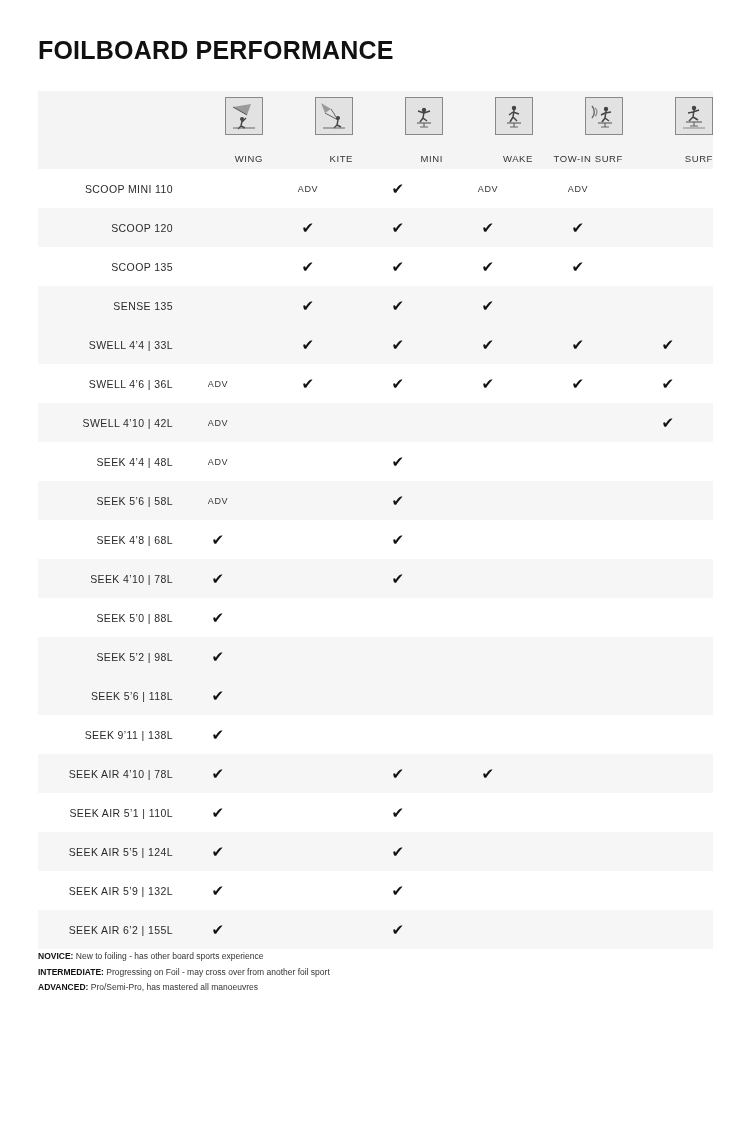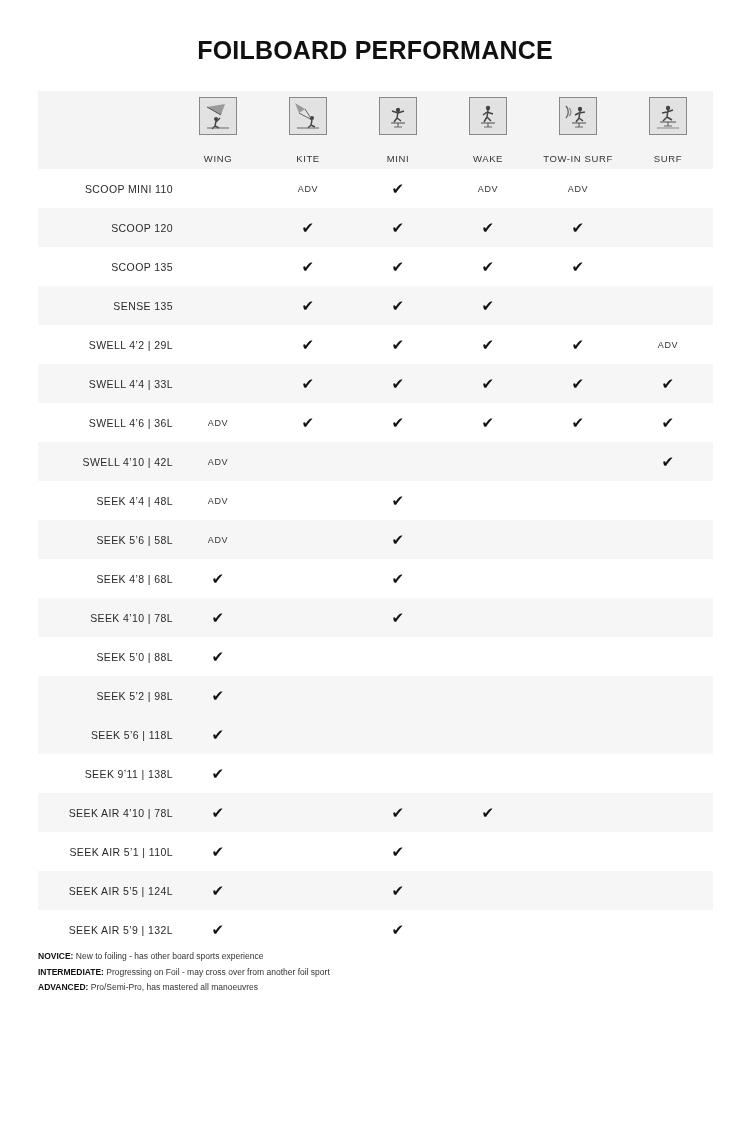--- a/index.html
+++ b/index.html
@@ -20,21 +20,20 @@
     width: 750px;
     height: 1125px;
     padding: 28px 38px 0 38px;
   }
   .title {
     font-size: 25px;
     font-weight: bold;
     letter-spacing: 0.2px;
     margin: 8px 0 26px 0;
     color: #111111;
-    text-align: center;
   }
   table.matrix {
     border-collapse: collapse;
     width: 675px;
     table-layout: fixed;
   }
   table.matrix col.c-name { width: 135px; }
   table.matrix col.c-sport { width: 90px; }
 
   thead th {
@@ -43,21 +42,21 @@
     height: 78px;
     vertical-align: middle;
     padding: 0;
   }
   thead th.name-head {
     background: #f4f4f4;
   }
   .head-inner {
     display: flex;
     flex-direction: column;
-    align-items: center;
+    align-items: flex-end;
     justify-content: center;
     gap: 18px;
   }
   .sport-icon {
     width: 38px;
     height: 38px;
     border: 1px solid #888;
     background: #e2e2e2;
     display: flex;
     align-items: center;
@@ -250,29 +249,20 @@
         </tr>
         <tr class="alt">
           <td class="model">SENSE 135</td>
           <td></td>
           <td><span class="check">✔</span></td>
           <td><span class="check">✔</span></td>
           <td><span class="check">✔</span></td>
           <td></td>
           <td></td>
         </tr>
-        <tr class="plain">
-          <td class="model">SWELL 4’2 | 29L</td>
-          <td></td>
-          <td><span class="check">✔</span></td>
-          <td><span class="check">✔</span></td>
-          <td><span class="check">✔</span></td>
-          <td><span class="check">✔</span></td>
-          <td><span class="adv">ADV</span></td>
-        </tr>
         <tr class="alt">
           <td class="model">SWELL 4’4 | 33L</td>
           <td></td>
           <td><span class="check">✔</span></td>
           <td><span class="check">✔</span></td>
           <td><span class="check">✔</span></td>
           <td><span class="check">✔</span></td>
           <td><span class="check">✔</span></td>
         </tr>
         <tr class="plain">
@@ -387,20 +377,29 @@
           <td class="model">SEEK AIR 5’5 | 124L</td>
           <td><span class="check">✔</span></td>
           <td></td>
           <td><span class="check">✔</span></td>
           <td></td>
           <td></td>
           <td></td>
         </tr>
         <tr class="plain">
           <td class="model">SEEK AIR 5’9 | 132L</td>
+          <td><span class="check">✔</span></td>
+          <td></td>
+          <td><span class="check">✔</span></td>
+          <td></td>
+          <td></td>
+          <td></td>
+        </tr>
+        <tr class="alt">
+          <td class="model">SEEK AIR 6’2 | 155L</td>
           <td><span class="check">✔</span></td>
           <td></td>
           <td><span class="check">✔</span></td>
           <td></td>
           <td></td>
           <td></td>
         </tr>
       </tbody>
   </table>
 

